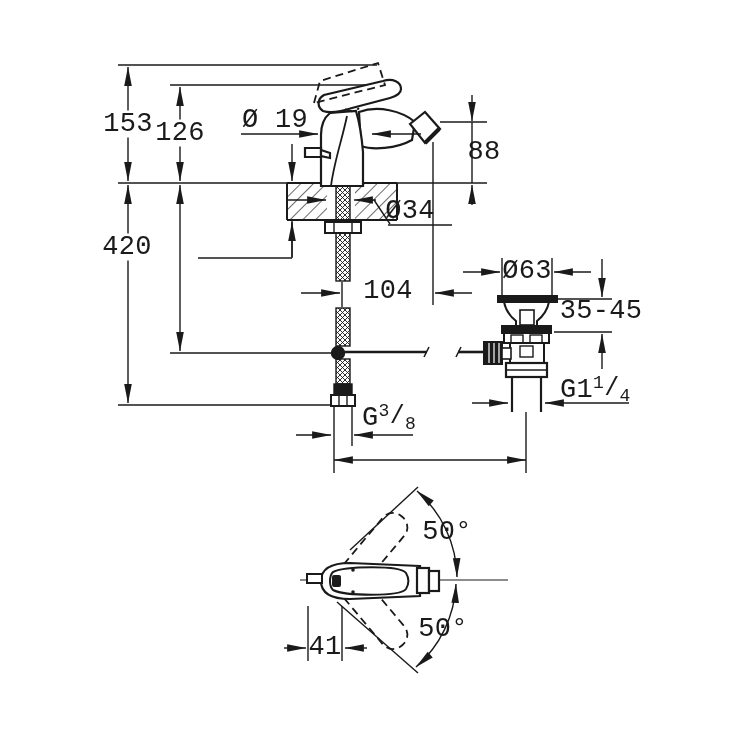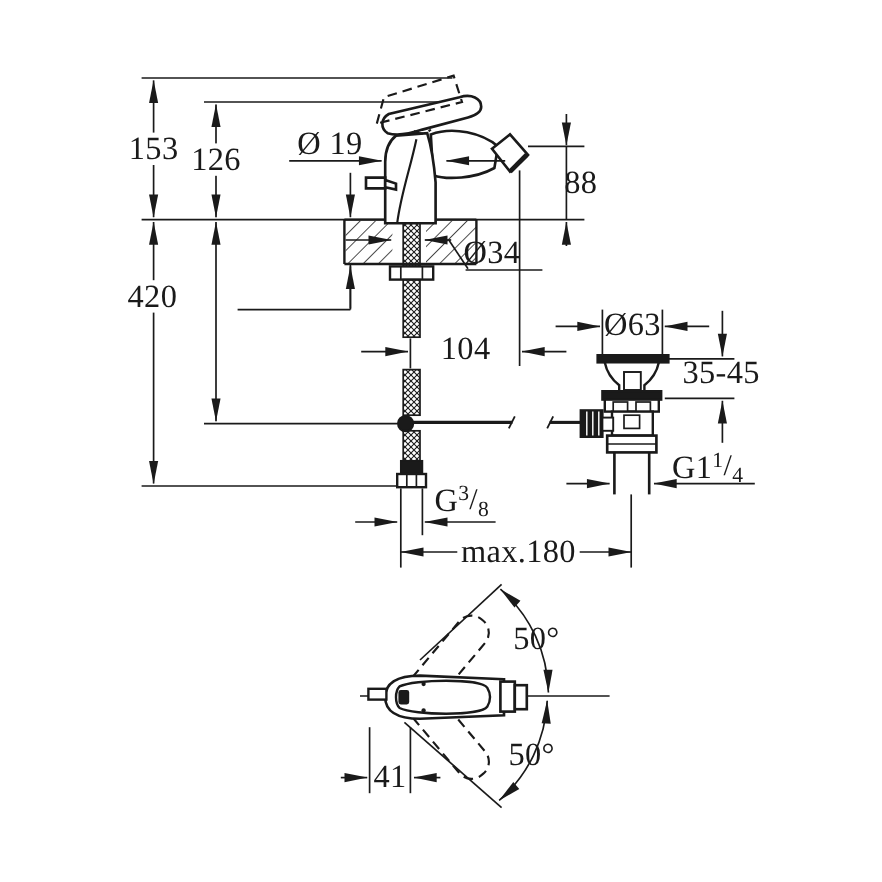--- a/index.html
+++ b/index.html
@@ -1,18 +1,18 @@
 <!DOCTYPE html>
 <html><head>
 <meta charset="utf-8">
 <style>
   html,body{margin:0;padding:0;background:#ffffff;}
   #stage{
     position:relative;width:735px;height:735px;background:#ffffff;overflow:hidden;
-    font-family:Liberation Serif, serif;color:#1a1a1a;
+    font-family:Liberation Mono, monospace;color:#1a1a1a;
   }
   #linework{position:absolute;left:0;top:0;}
   .lbl{
     position:absolute;transform:translate(-50%,-50%);
     font-size:27px;line-height:27px;letter-spacing:.3px;white-space:nowrap;
     color:#1a1a1a;z-index:5;text-align:center;
   }
   .lbl.bg{background:#ffffff;padding:0 3px;}
   .lbl.left{transform:translate(0,-50%);}
   .frac-sup{font-size:18px;position:relative;top:-9px;}
@@ -189,18 +189,17 @@
 <div class="lbl bg" style="left:180px;top:133px">126</div>
 <div class="lbl" style="left:275px;top:120px">Ø 19</div>
 <div class="lbl" style="left:484px;top:152px">88</div>
 <div class="lbl bg" style="left:127px;top:247px">420</div>
 <div class="lbl" style="left:410px;top:211px">Ø34</div>
 <div class="lbl" style="left:388px;top:291px">104</div>
 <div class="lbl" style="left:527px;top:271px">Ø63</div>
 <div class="lbl" style="left:601px;top:311px">35-45</div>
 <div class="lbl left" style="left:560px;top:391px"><span>G1</span><span class="frac-sup">1</span><span class="frac-slash">/</span><span class="frac-sub">4</span></div>
 <div class="lbl left" style="left:362px;top:419px"><span>G</span><span class="frac-sup">3</span><span class="frac-slash">/</span><span class="frac-sub">8</span></div>
-<div class="lbl bg" style="left:432px;top:460px">max.180</div>
 <div class="lbl" style="left:447px;top:532px">50°</div>
 <div class="lbl" style="left:443px;top:629px">50°</div>
 <div class="lbl" style="left:325px;top:647px">41</div>
 
 </div>
 
 </body></html>

